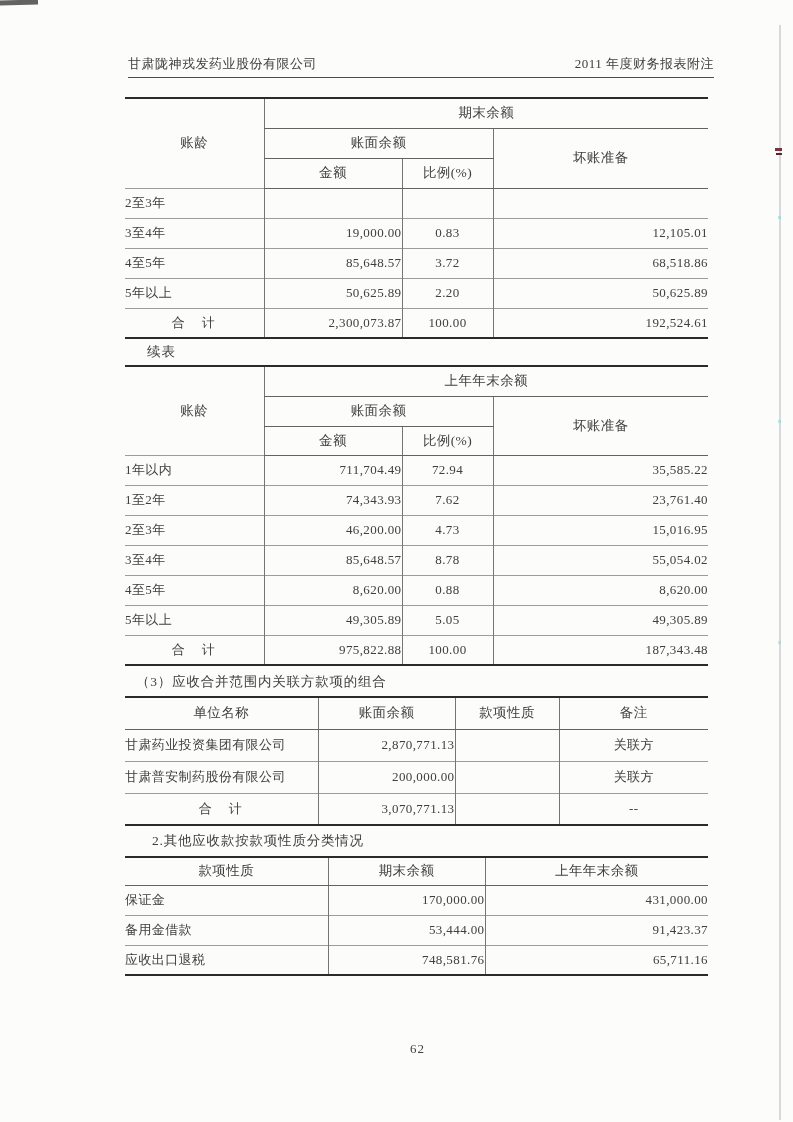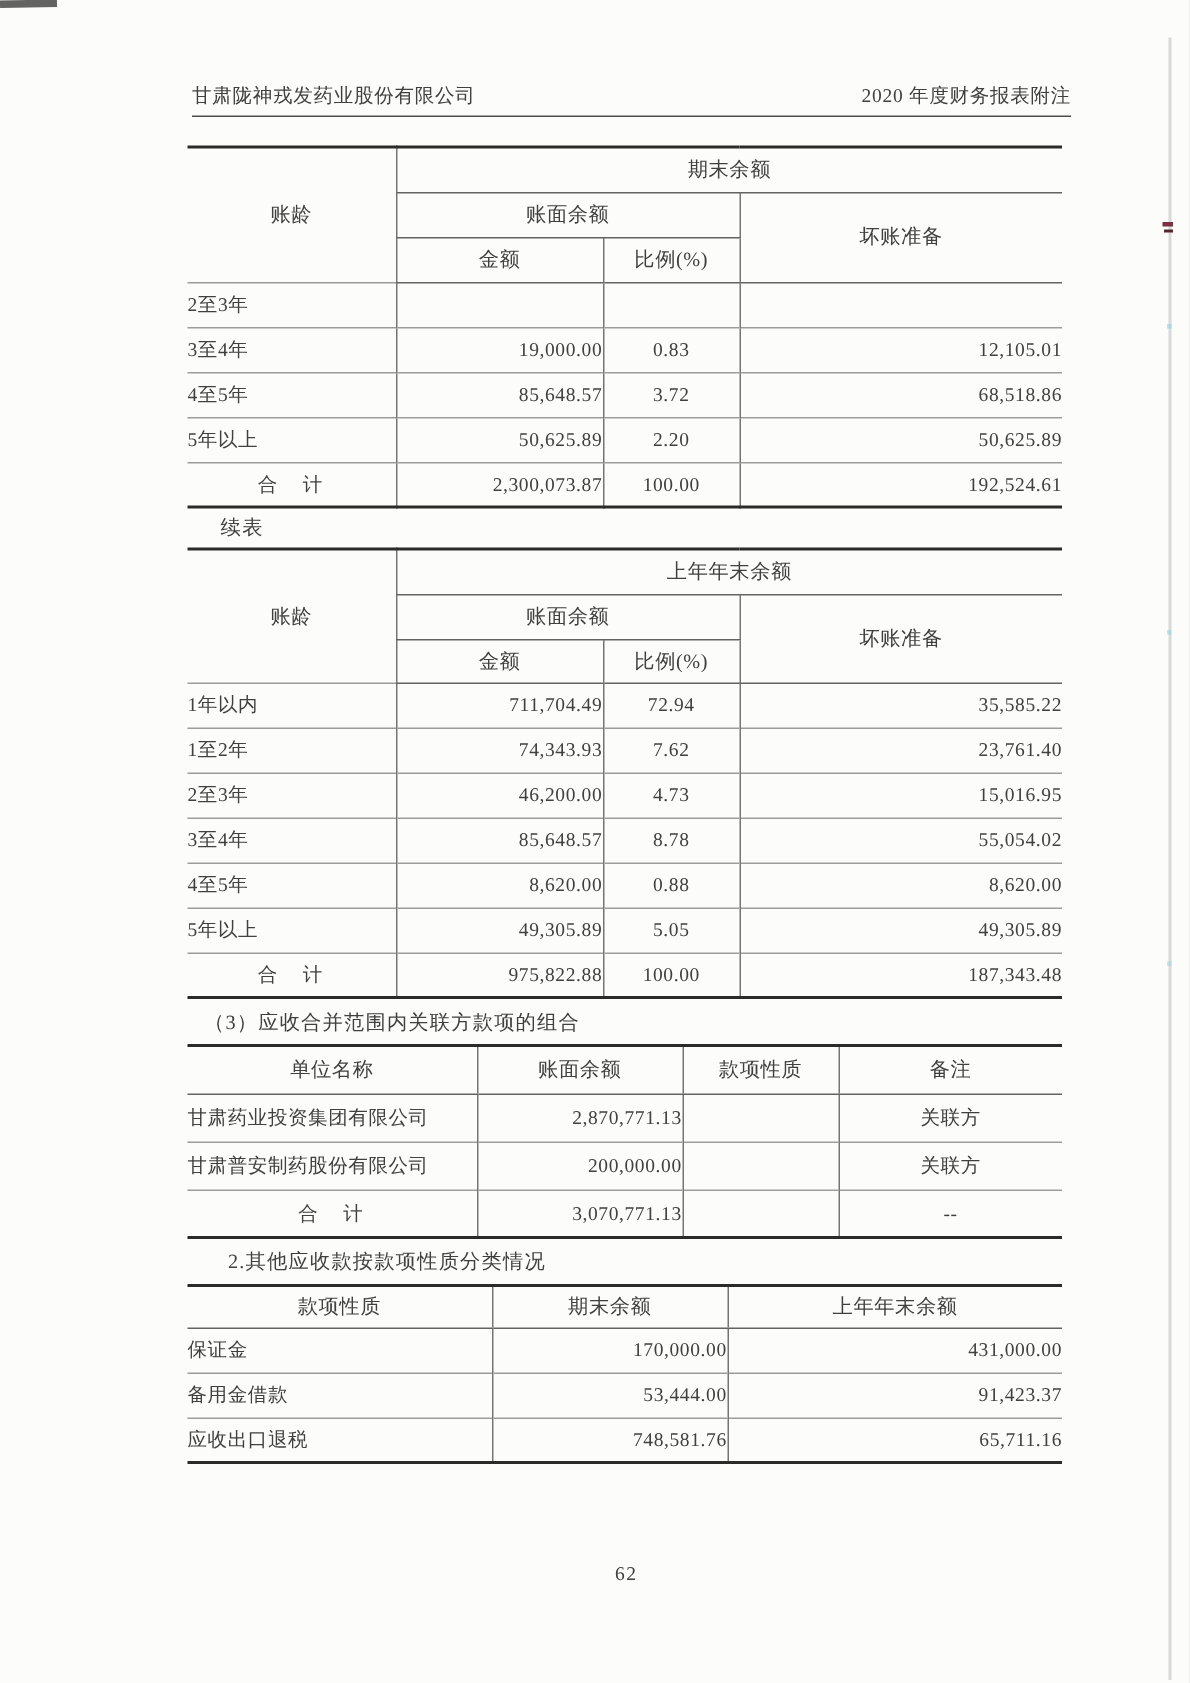--- a/index.html
+++ b/index.html
@@ -61,21 +61,21 @@
   <div class="corner-smudge"></div>
   <div class="edge-line"></div>
   <div class="mark-red-1"></div>
   <div class="mark-red-2"></div>
   <div class="speck-cyan-1"></div>
   <div class="speck-cyan-2"></div>
   <div class="speck-cyan-3"></div>
 
   <div class="doc-header">
     <span>甘肃陇神戎发药业股份有限公司</span>
-    <span>2020 年度财务报表附注</span>
+    <span>2011 年度财务报表附注</span>
   </div>
 
   <div class="content">
 
     <table class="tbl">
       <colgroup>
           <col style="width:139px">
           <col style="width:138px">
           <col style="width:91px">
           <col style="width:215px">

